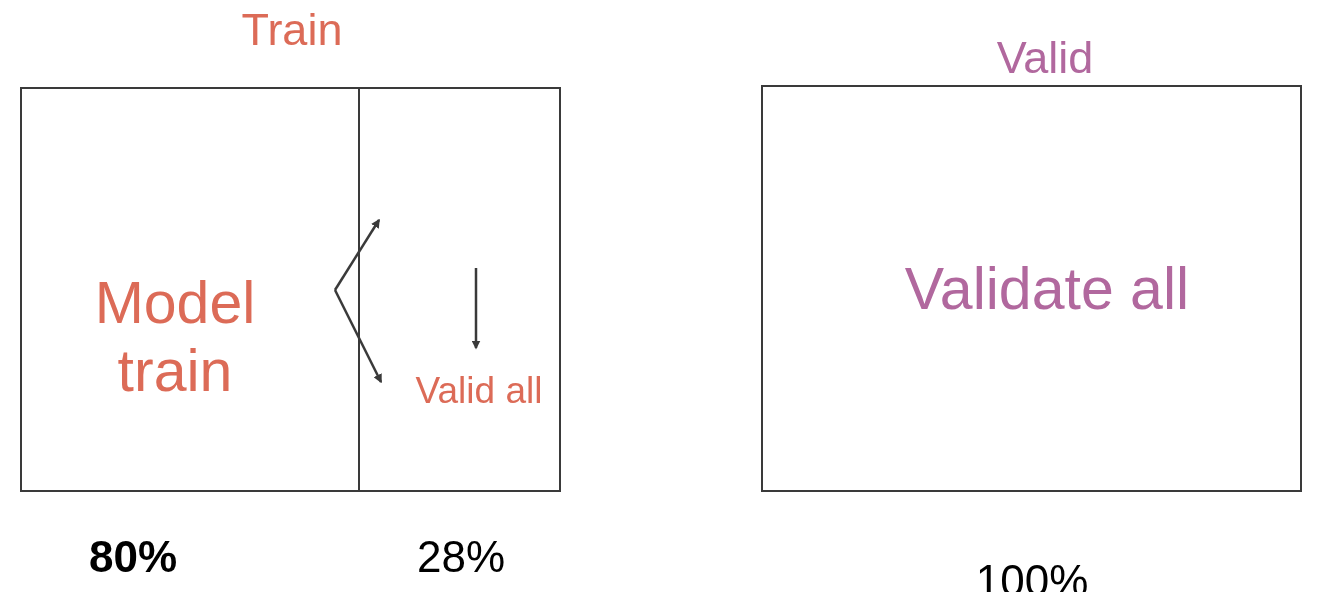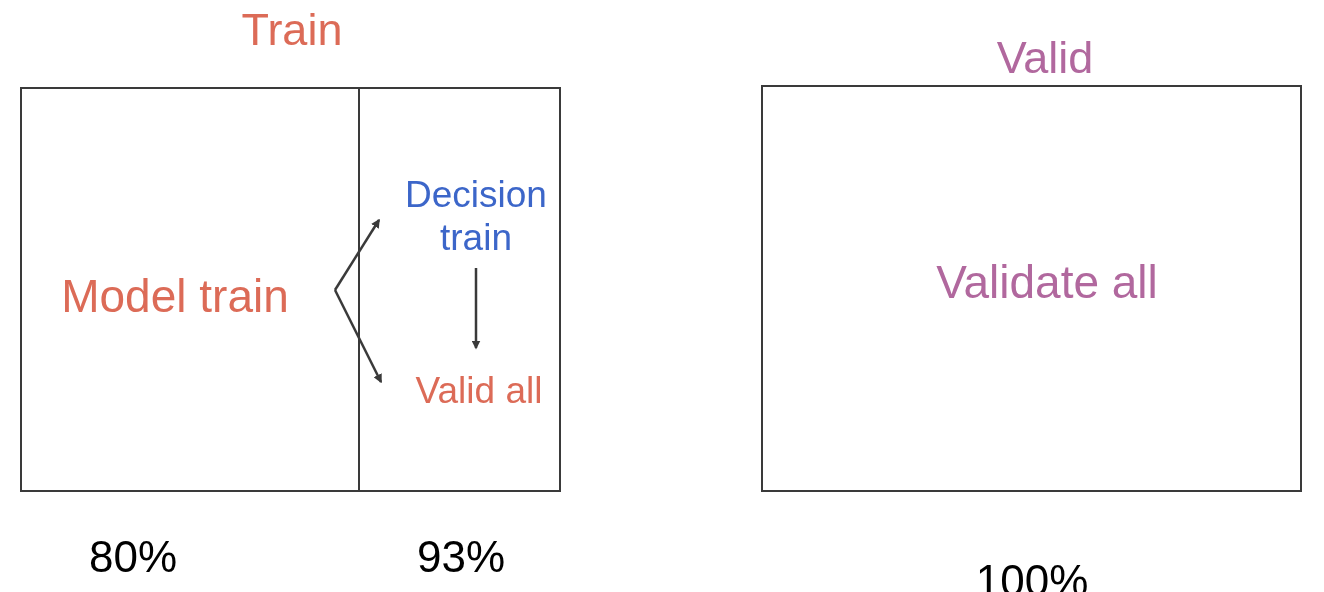--- a/index.html
+++ b/index.html
@@ -19,21 +19,21 @@
     background: #ffffff;
     overflow: hidden;
   }
   .txt {
     position: absolute;
     text-align: center;
     white-space: pre-line;
     line-height: 1.15;
   }
   .title      { font-size: 45px; }
-  .big-label  { font-size: 46px; }
+  .big-label  { font-size: 59px; }
   .mid-label  { font-size: 37px; }
   .pct        { font-size: 44px; color: var(--ink); }
   .coral  { color: var(--coral); }
   .blue   { color: var(--blue); }
   .mauve  { color: var(--mauve); }
   .box {
     position: absolute;
     border: 2px solid var(--line);
     background: #ffffff;
   }
@@ -52,45 +52,43 @@
   
   #train-title    { left: 192px; top: 4px;   width: 200px; }
   #valid-title    { left: 945px; top: 4px;   width: 200px; margin-top: 28px; }
   #train-box      { left: 20px;  top: 87px;  width: 541px; height: 405px; }
   #train-divider  { left: 358px; top: 87px;  height: 405px; }
   #valid-box      { left: 761px; top: 85px;  width: 541px; height: 407px; }
   #model-train    { left: 35px;  top: 270px; width: 280px; }
   #decision-train { left: 396px; top: 174px; width: 160px; }
   #train-all      { left: 389px; top: 370px; width: 180px; }
   #validate-all   { left: 887px; top: 256px; width: 320px; }
-  #pct-80         { left: 53px;  top: 532px; width: 160px; }
+  #pct-80         { left: 53px;  top: 532px; width: 160px; font-weight: bold; }
   #pct-20         { left: 381px; top: 532px; width: 160px; }
   #pct-100        { left: 952px; top: 556px; width: 160px; }
 </style>
 </head>
 <body>
 
 <div class="canvas">
 
   <div id="train-title" class="txt title coral">Train</div>
 
   <div id="train-box" class="box"></div>
 
   <div id="train-divider" class="vdivider"></div>
 
   <div id="model-train" class="txt big-label coral">Model train</div>
 
-  <div id="decision-train" class="txt mid-label blue">Decision
-train</div>
 
   <div id="train-all" class="txt mid-label coral">Valid all</div>
 
   <div id="pct-80" class="txt pct">80%</div>
 
-  <div id="pct-20" class="txt pct">93%</div>
+  <div id="pct-20" class="txt pct">28%</div>
 
   <div id="valid-title" class="txt title mauve">Valid</div>
 
   <div id="valid-box" class="box"></div>
 
   <div id="validate-all" class="txt big-label mauve">Validate all</div>
 
   <div id="pct-100" class="txt pct">100%</div>
 
   <svg class="overlay" viewBox="0 0 1324 592" xmlns="http://www.w3.org/2000/svg">

